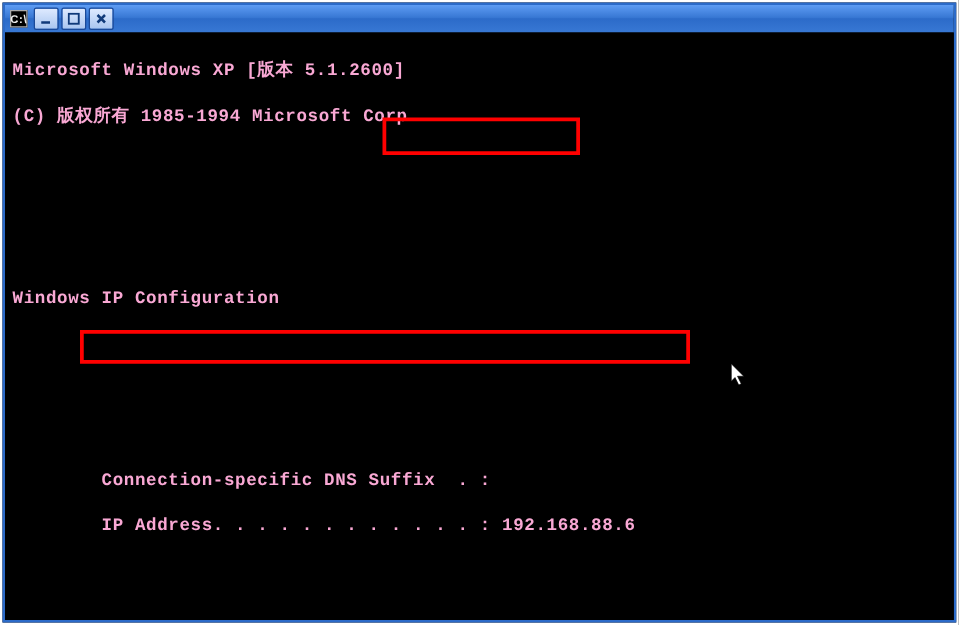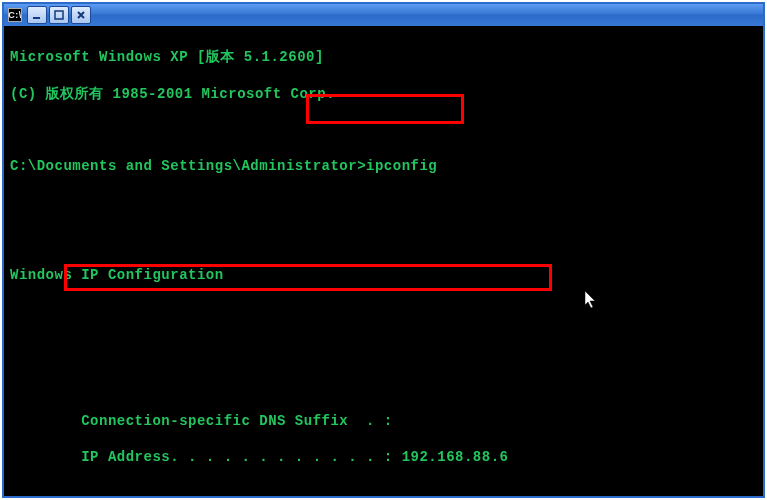--- a/index.html
+++ b/index.html
@@ -71,21 +71,21 @@
       font-weight: bold;
       color: #103a7a;
       cursor: pointer;
     }
     .window-button.close {
       background: linear-gradient(to bottom, #deeaff, #aac6f0);
     }
     .terminal {
       flex: 1;
       background: #000;
-      color: #22c55e;
+      color: #f9a8d4;
       padding: 4px 6px;
       white-space: pre;
       line-height: 1.3;
       font-weight: bold;
       overflow: hidden;
       position: relative;
     }
     .terminal-line {
       position: relative;
     }
@@ -137,23 +137,22 @@
       </div>
       <div class="window-button close">
         <svg width="10" height="10" viewBox="0 0 10 10">
             <path d="M2 2 L8 8 M8 2 L2 8" stroke="#103a7a" stroke-width="2"></path>
           </svg>
       </div>
     </div>
   </div>
   <div class="terminal">
 <div class="terminal-line">Microsoft Windows XP [版本 5.1.2600]</div>
-<div class="terminal-line">(C) 版权所有 1985-2001 Microsoft Corp.</div>
+<div class="terminal-line">(C) 版权所有 1985-1994 Microsoft Corp.</div>
 <div class="terminal-line">&nbsp;</div>
-<div class="terminal-line"><span>C:\Documents and Settings\Administrator&gt;</span><span>ipconfig</span></div>
 <div class="terminal-line">&nbsp;</div>
 <div class="terminal-line">&nbsp;</div>
 <div class="terminal-line">Windows IP Configuration</div>
 <div class="terminal-line">&nbsp;</div>
 <div class="terminal-line">&nbsp;</div>
 <div class="terminal-line">&nbsp;</div>
 <div class="terminal-line">        Connection-specific DNS Suffix  . :</div>
 <div class="terminal-line">        IP Address. . . . . . . . . . . . : 192.168.88.6</div>
 
 

